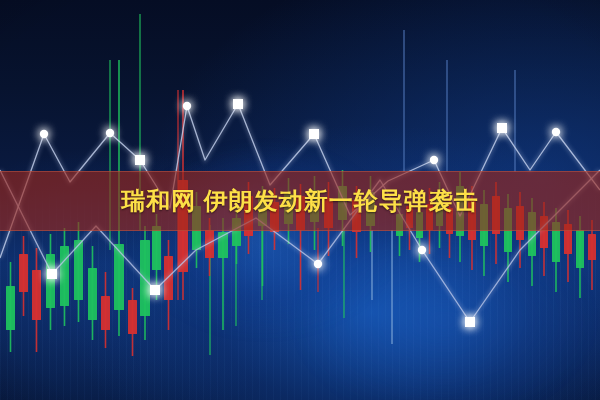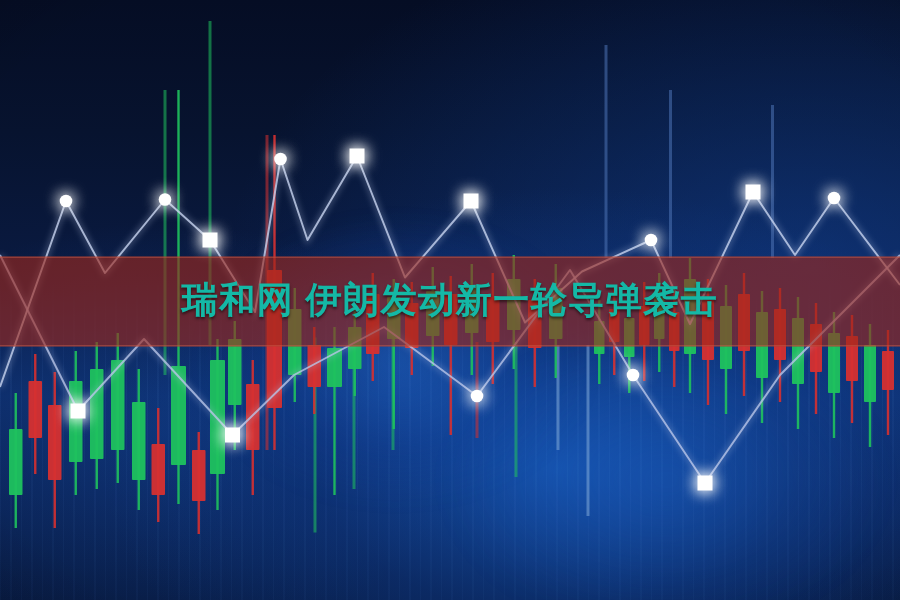--- a/index.html
+++ b/index.html
@@ -54,21 +54,21 @@
 
   
   .band{
     position:absolute;left:0;right:0;top:171px;height:58px;
     background:rgba(158,38,26,.62);
     border-top:1px solid rgba(205,95,75,.45);
     border-bottom:1px solid rgba(205,95,75,.45);
     display:flex;align-items:center;justify-content:center;
   }
   .band-title{
-    color:#14b8a6;
+    color:#fde047;
     font-size:24px;
     font-weight:bold;
     letter-spacing:1px;
     line-height:1;
     white-space:nowrap;
     text-shadow:0 1px 2px rgba(0,0,0,.55);
   }
 </style>
 </head>
 <body>

